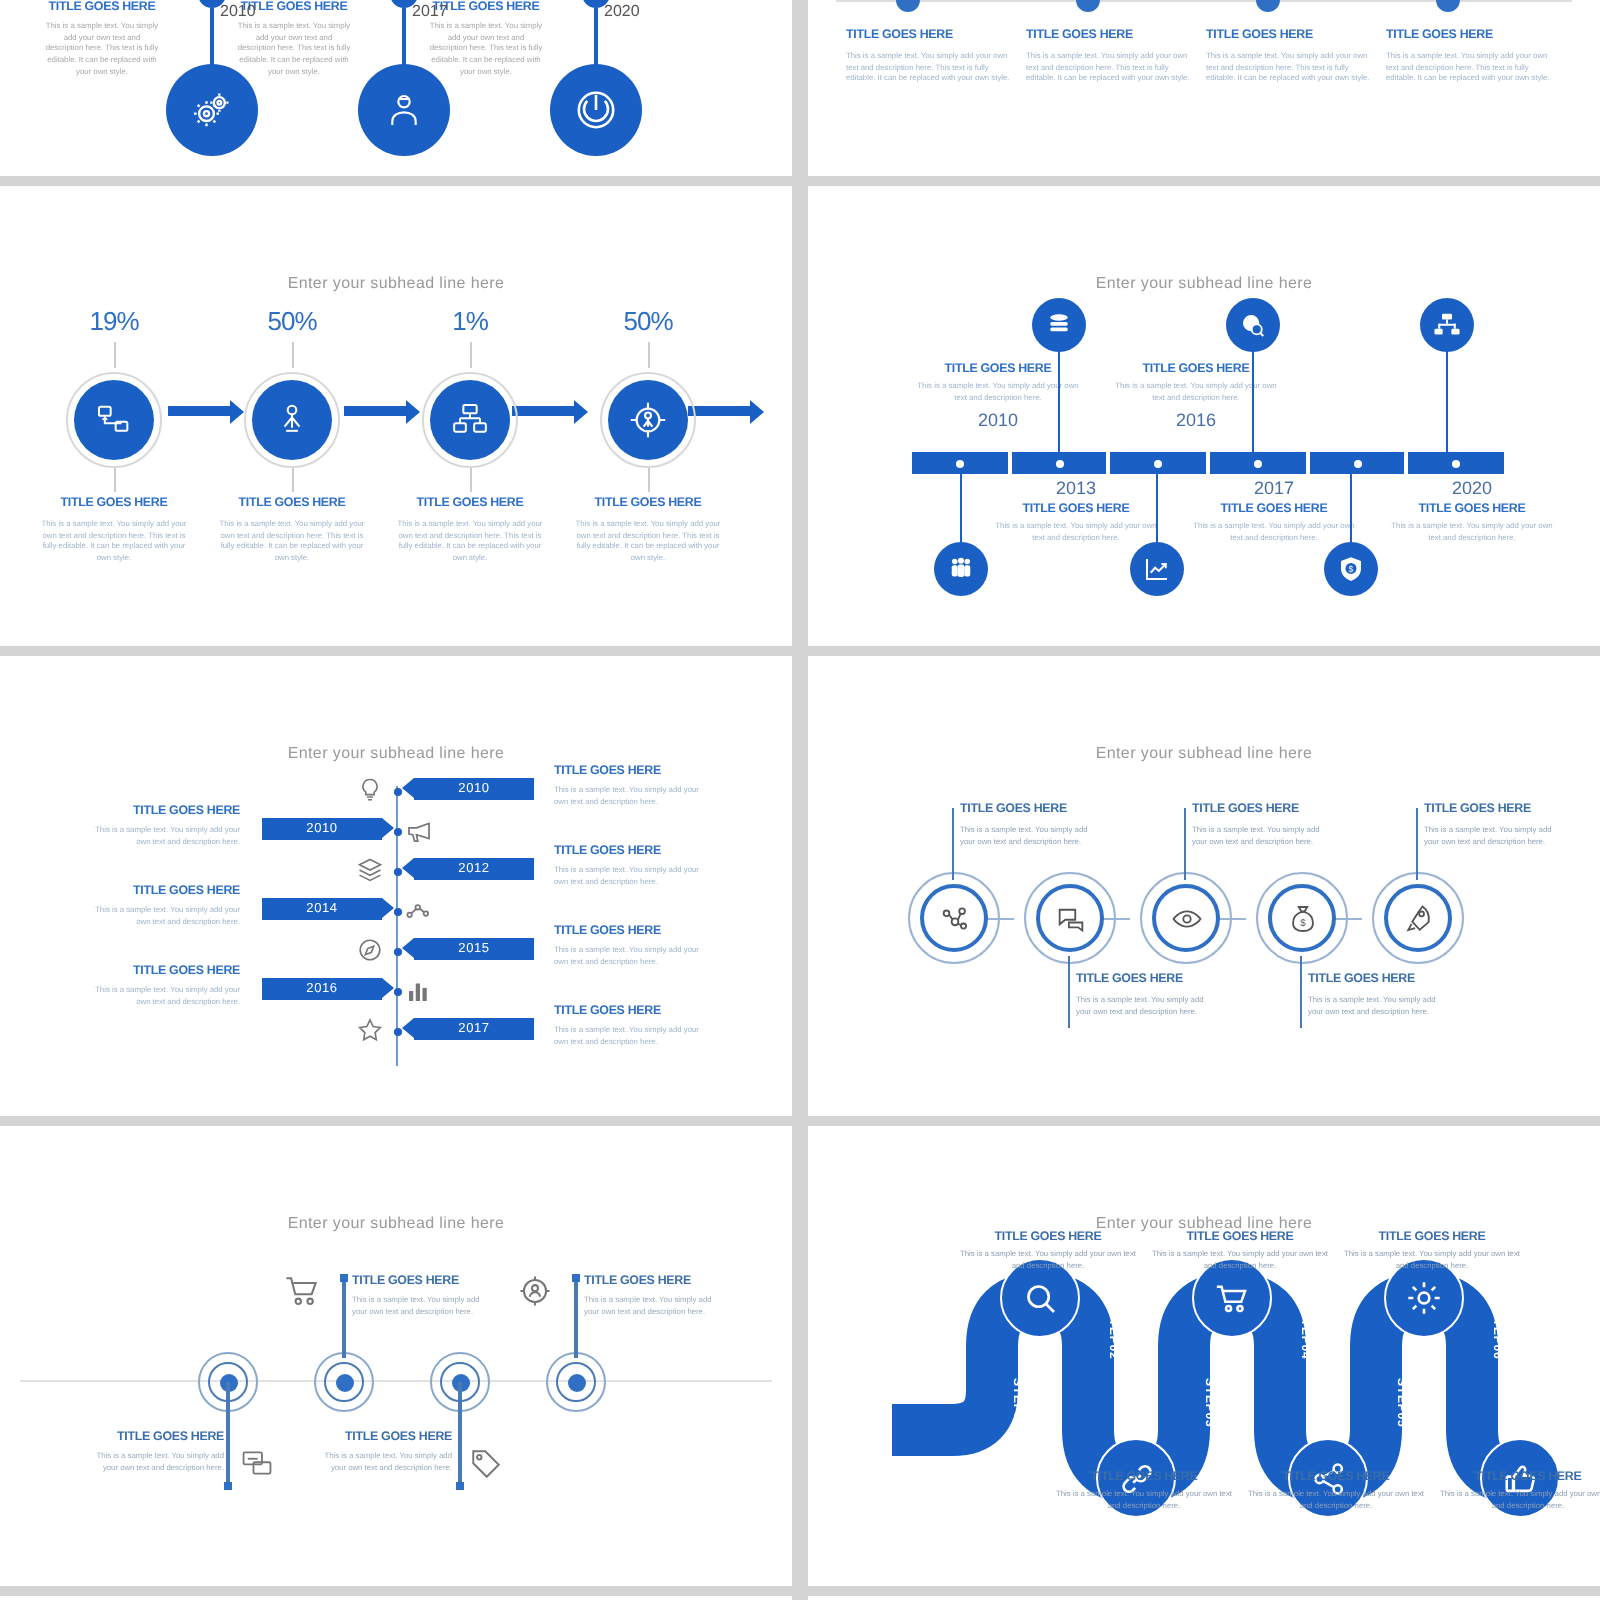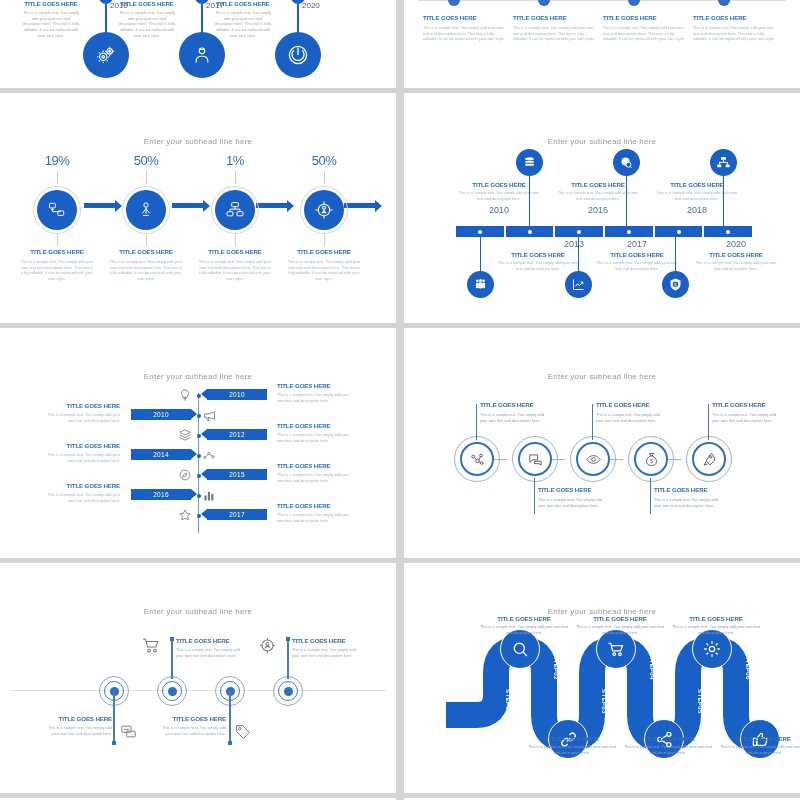--- a/index.html
+++ b/index.html
@@ -352,40 +352,35 @@
     </div>
     <div style="position:absolute; left:209px; top:56px; width:27px; height:27px; border-radius:50%; background:#1a5fc4; display:flex; align-items:center; justify-content:center;">
       <svg width="15" height="15" viewBox="0 0 24 24" fill="none" stroke="#fff" stroke-width="1.5">
         <circle cx="10.5" cy="10.5" r="6.5" fill="#fff" stroke="none"></circle>
         <circle cx="15" cy="15.5" r="4" fill="#1a5fc4" stroke="#fff"></circle>
           <path d="M17.8 18.4l2.4 2.4"></path>
       </svg>
     </div>
     <div style="position:absolute; left:222px; top:82px; width:1.4px; height:51px; background:#1a5fc4;"></div>
 
-    <div class="tlnode" style="left:247px; top:88px; width:92px;">
-      <div class="ttl" style="text-align:center;">TITLE GOES HERE</div>
-      <div class="body" style="text-align:center; margin-top:2px; padding:0 4px;">This is a sample text. You simply add your own text and description here.</div>
-      <div class="yr" style="text-align:center; margin-top:4px;">2018</div>
-    </div>
     <div style="position:absolute; left:306px; top:56px; width:27px; height:27px; border-radius:50%; background:#1a5fc4; display:flex; align-items:center; justify-content:center;">
       <svg width="15" height="15" viewBox="0 0 24 24" fill="#fff">
         <rect x="8" y="3" width="8" height="4.6" rx="1"></rect>
           <rect x="2" y="15" width="6.5" height="4.6" rx="1"></rect>
           <rect x="15.5" y="15" width="6.5" height="4.6" rx="1"></rect>
         <rect x="11.2" y="7.6" width="1.6" height="3.4"></rect>
           <rect x="5" y="11" width="14" height="1.6"></rect>
           <rect x="5" y="11" width="1.6" height="4"></rect>
           <rect x="17.4" y="11" width="1.6" height="4"></rect>
       </svg>
     </div>
     <div style="position:absolute; left:319px; top:82px; width:1.4px; height:51px; background:#1a5fc4;"></div>
 
     <div class="tlnode" style="left:88px; top:146px; width:92px;">
-      <div class="yr" style="text-align:right;">2013</div>
+      <div class="yr" style="text-align:center;">2013</div>
       <div class="ttl" style="text-align:center; margin-top:2px;">TITLE GOES HERE</div>
       <div class="body" style="text-align:center; margin-top:2px; padding:0 4px;">This is a sample text. You simply add your own text and description here.</div>
     </div>
     <div style="position:absolute; left:76px; top:144px; width:1.4px; height:38px; background:#1a5fc4;"></div>
     <div style="position:absolute; left:63px; top:178px; width:27px; height:27px; border-radius:50%; background:#1a5fc4; display:flex; align-items:center; justify-content:center;">
       <svg width="15" height="15" viewBox="0 0 24 24" fill="#fff">
         <circle cx="7" cy="6" r="2.2"></circle>
           <circle cx="17" cy="6" r="2.2"></circle>
           <circle cx="12" cy="5.4" r="2.4"></circle>
         <rect x="4.6" y="9" width="4.8" height="9" rx="1.6"></rect>

